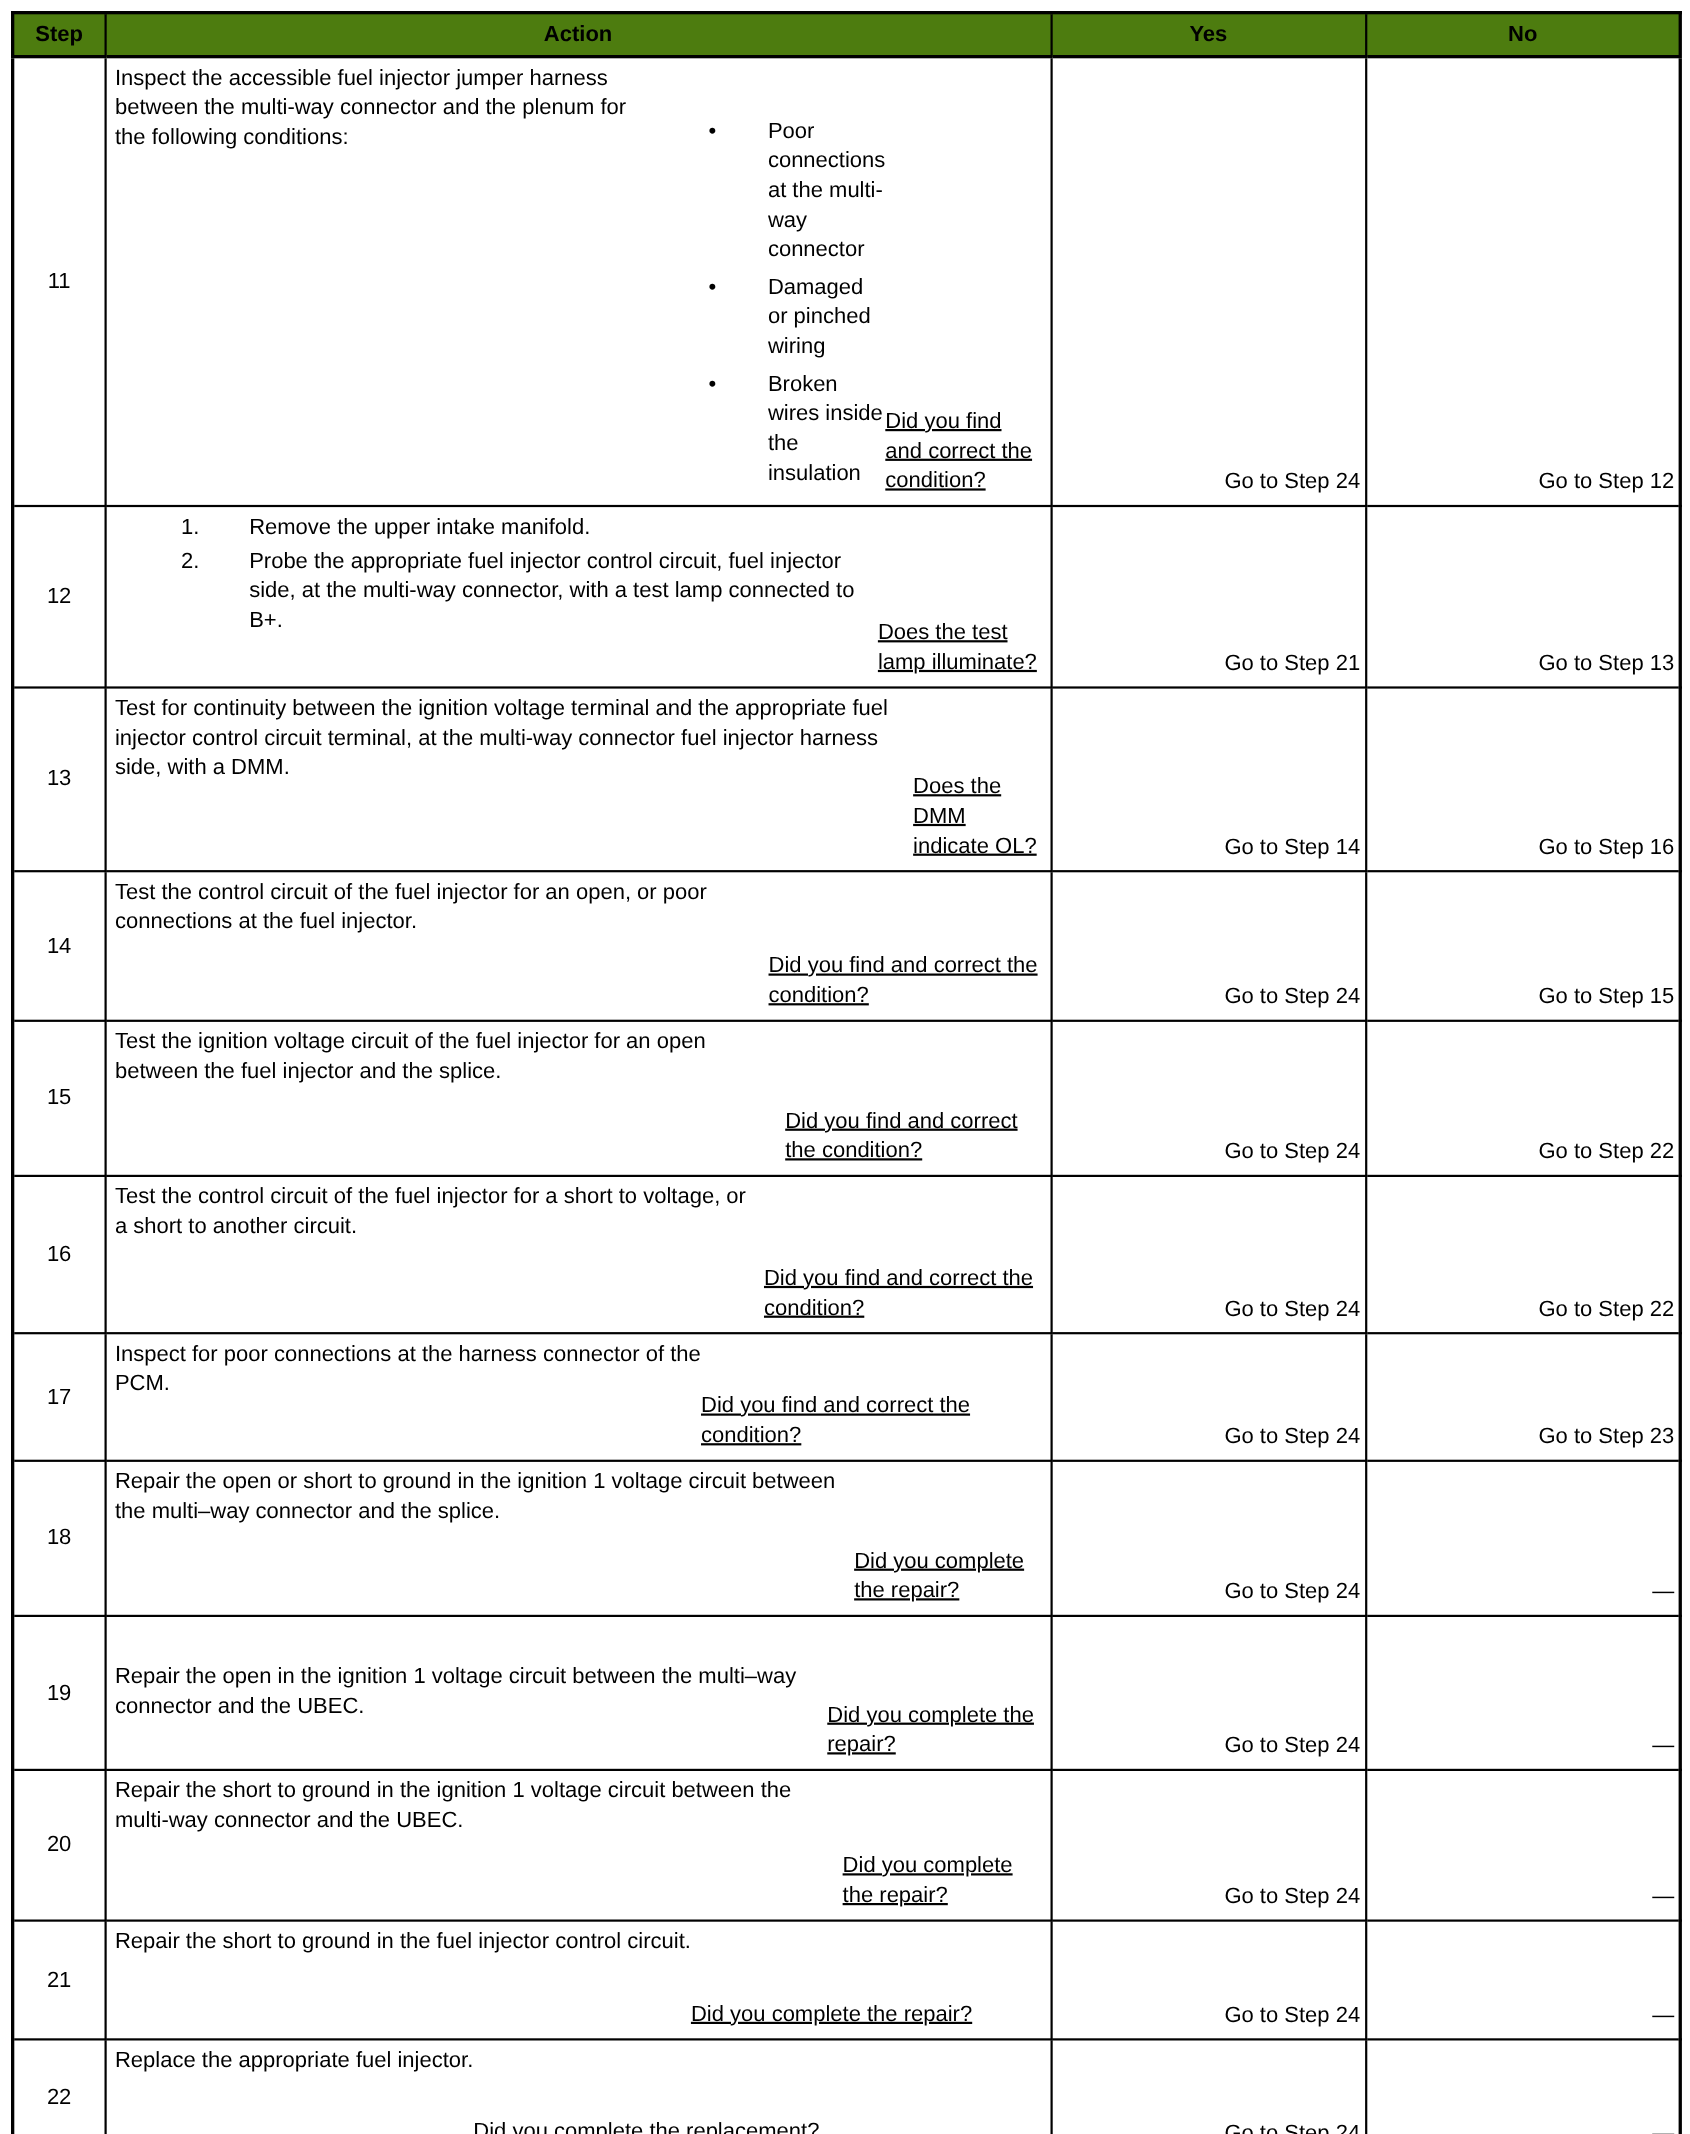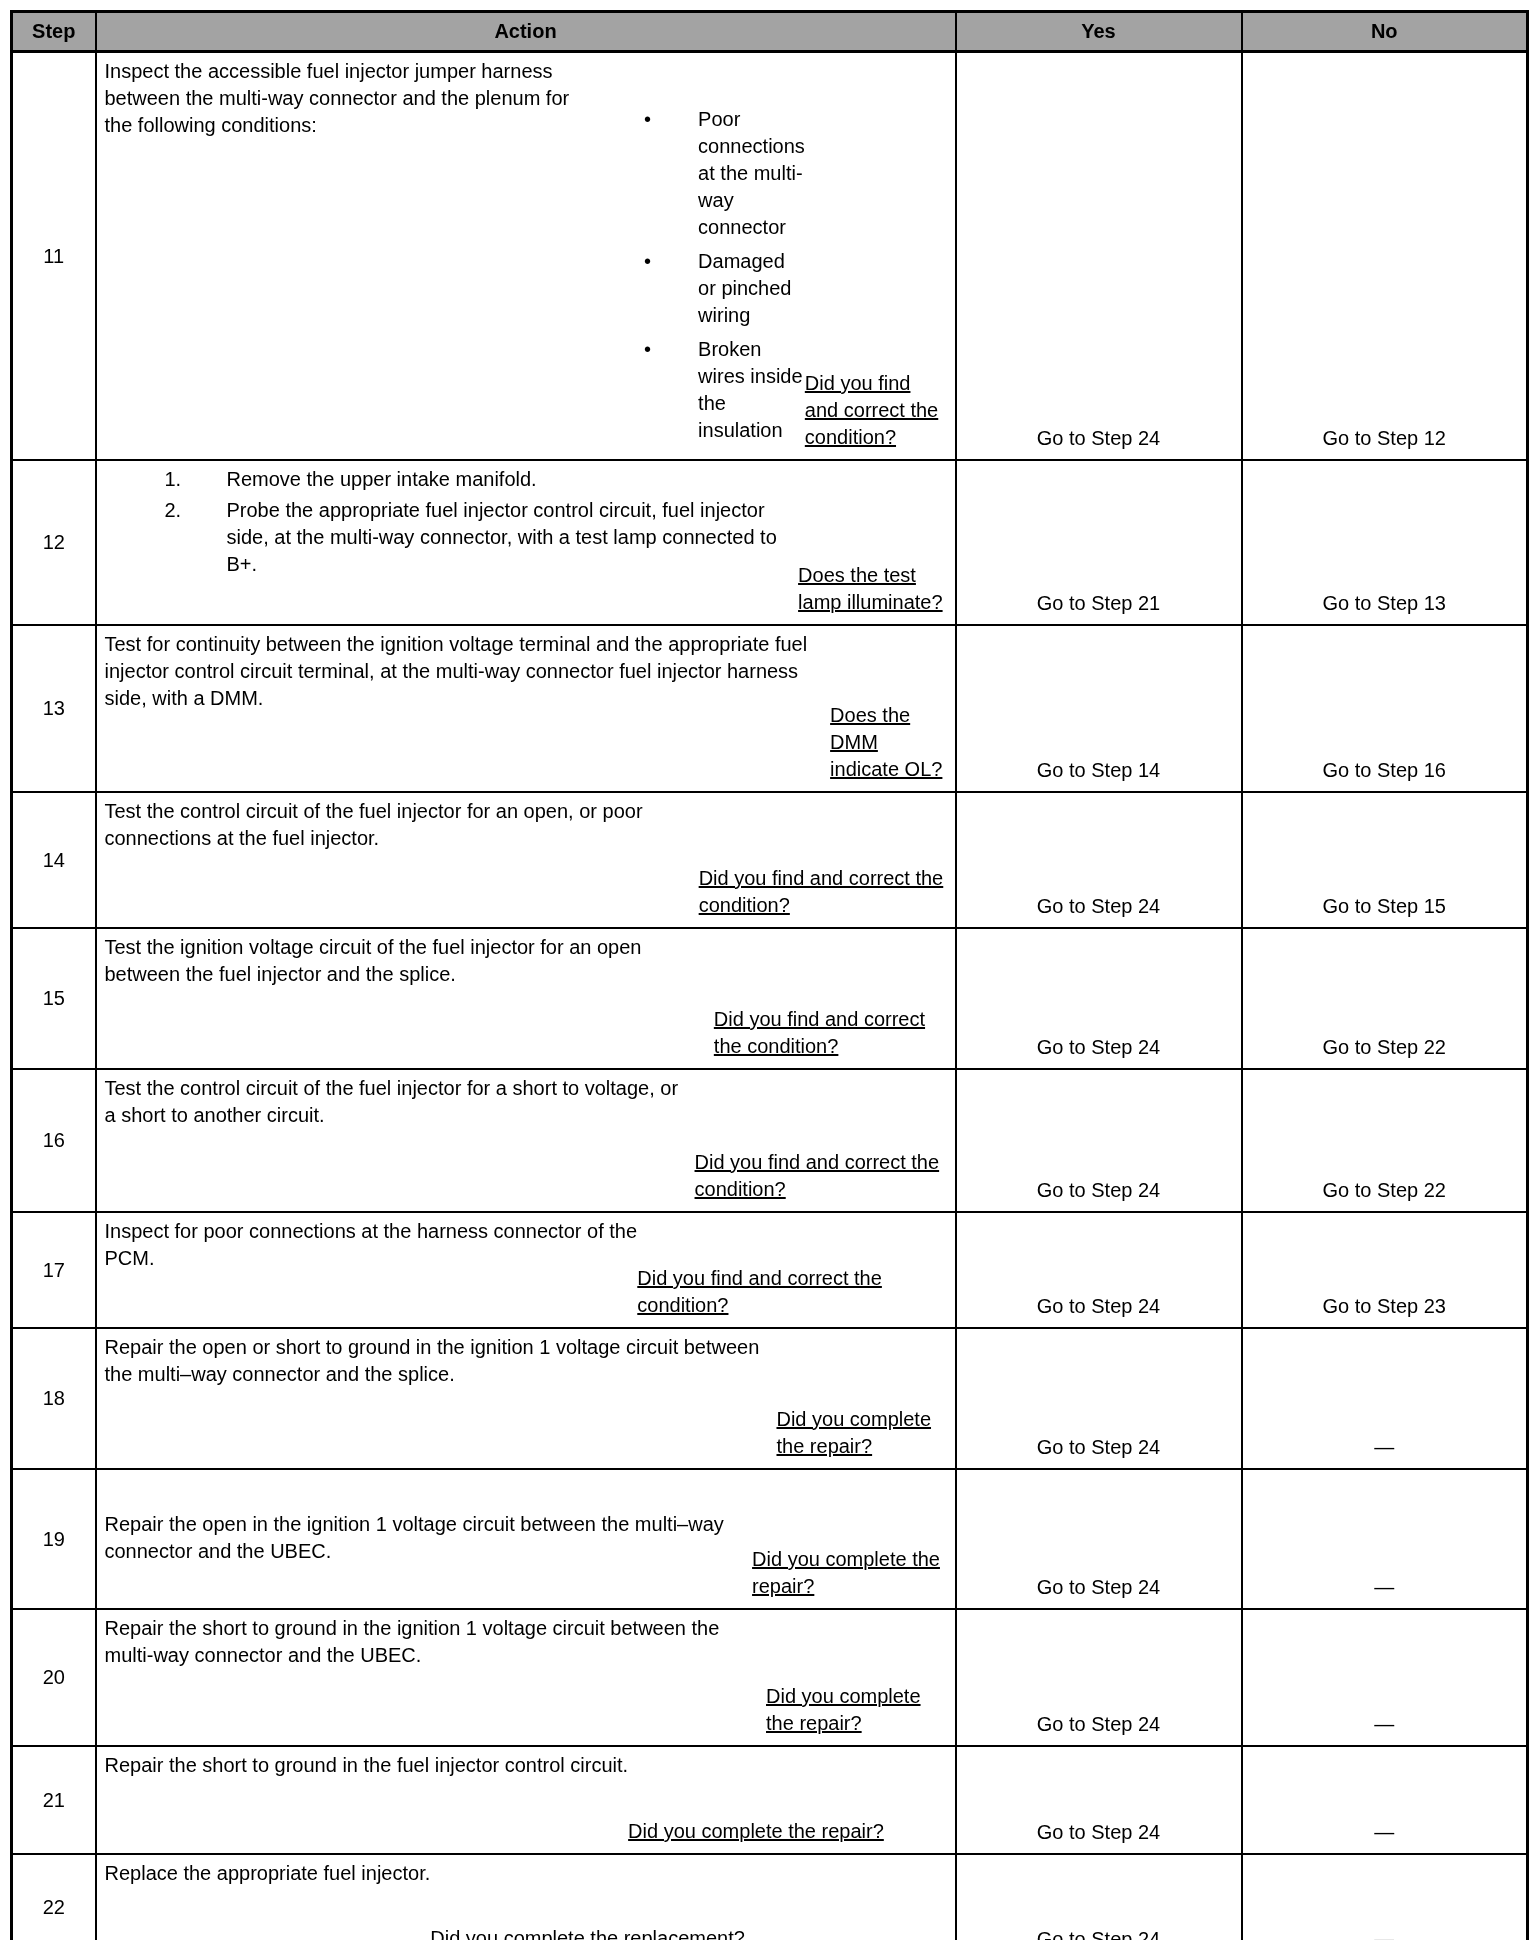--- a/index.html
+++ b/index.html
@@ -25,21 +25,21 @@
   }
   th, td {
     border: 2px solid #000000;
   }
   thead th {
     border-bottom-width: 3px;
     font-size: 20px;
     font-weight: 700;
     text-align: center;
     padding: 7px 4px;
-    background: #a3a3a3;
+    background: #4d7c0f;
   }
   td.step-cell {
     vertical-align: middle;
     text-align: center;
     font-size: 20px;
     padding: 4px;
   }
   td.action-cell {
     vertical-align: top;
     padding: 5px 8px 8px 8px;
@@ -68,21 +68,21 @@
   }
   ul.action-list.number-list li { margin-bottom: 4px; }
   ul.action-list.number-list li .marker { left: 60px; }
   .question {
     margin-top: auto;
     padding-top: 10px;
     text-decoration: underline;
   }
   td.yes-cell, td.no-cell {
     vertical-align: bottom;
-    text-align: center;
+    text-align: right;
     font-size: 20px;
     padding: 6px 4px 9px 4px;
   }
   
   tbody tr:nth-child(1)  .action-inner { min-height: 264px; }
   tbody tr:nth-child(2)  .action-inner { min-height: 150px; }
   tbody tr:nth-child(3)  .action-inner { min-height: 152px; }
   tbody tr:nth-child(4)  .action-inner { min-height: 121px; }
   tbody tr:nth-child(5)  .action-inner { min-height: 126px; }
   tbody tr:nth-child(6)  .action-inner { min-height: 128px; }

